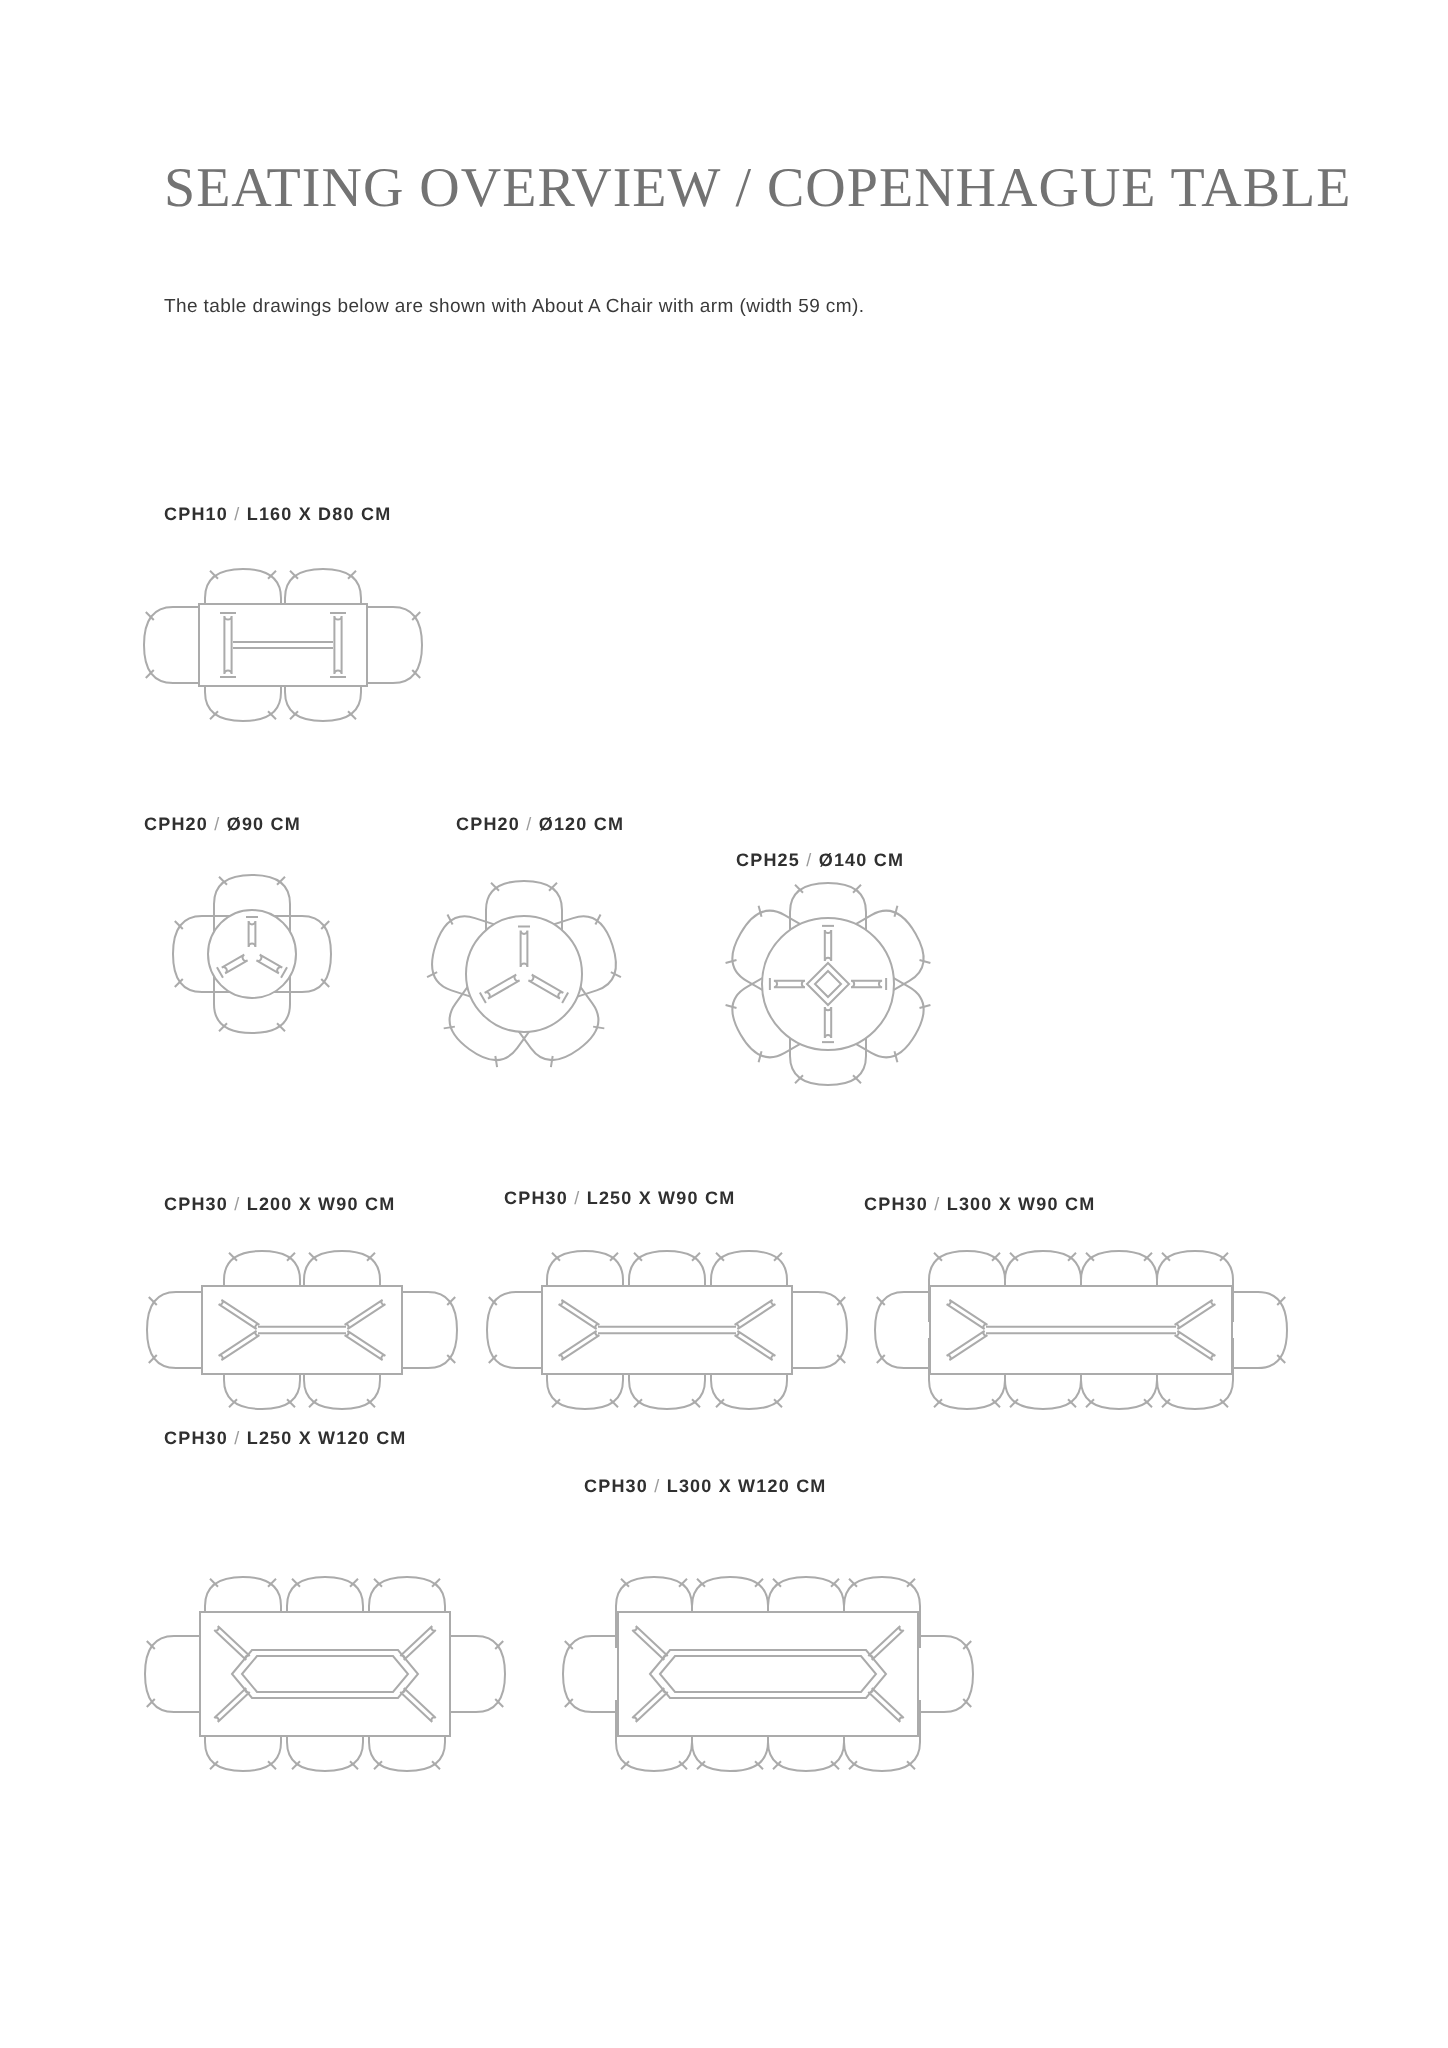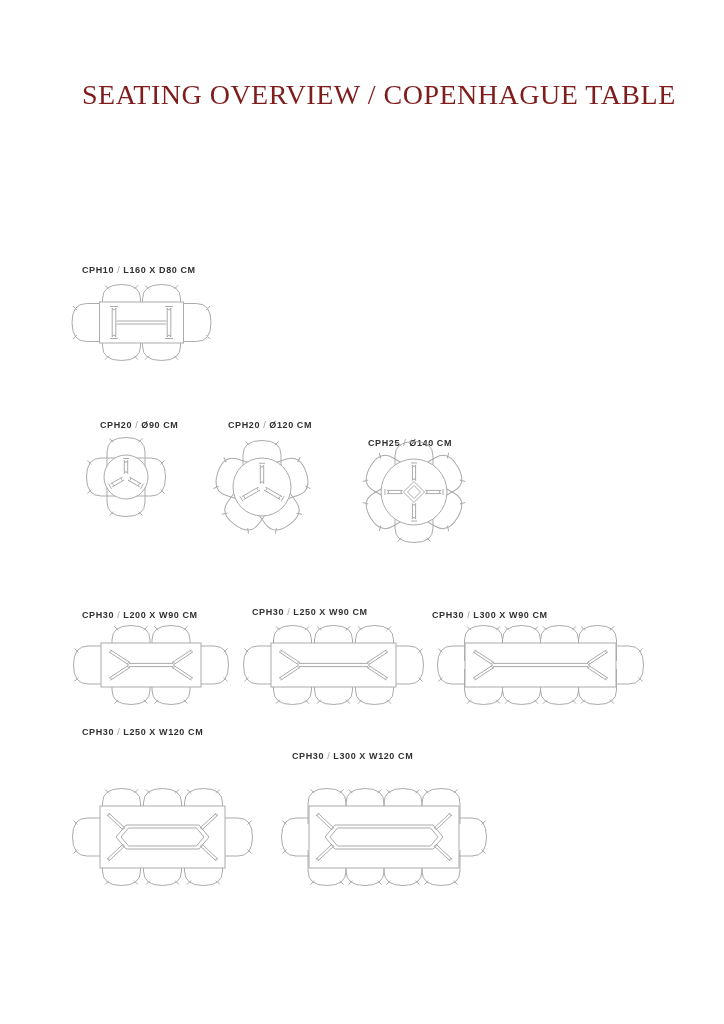--- a/index.html
+++ b/index.html
@@ -7,49 +7,50 @@
     position:relative;
     width:724px;height:1024px;
     background:#ffffff;
     font-family:"Liberation Sans", sans-serif;
     overflow:hidden;
   }
   .page-title{
     position:absolute;left:82px;top:80px;margin:0;
     font-family:"Liberation Serif","DejaVu Serif",serif;
     font-weight:400;font-size:28px;line-height:30px;
-    letter-spacing:0.5px;color:#7f1d1d;white-space:nowrap;
+    letter-spacing:0.5px;color:#737373;white-space:nowrap;
   }
   .page-subtitle{
     position:absolute;left:82px;top:148px;margin:0;
     font-size:9.5px;line-height:12px;letter-spacing:0.2px;color:#3a3a3a;
     white-space:nowrap;
   }
   .fig-label{
     position:absolute;
     font-size:9px;font-weight:700;letter-spacing:0.6px;
-    color:#303030;white-space:nowrap;margin-top:13px;
+    color:#303030;white-space:nowrap;
   }
   .fig-label .slash{color:#9b9b9b;font-weight:400;}
   #diagrams{position:absolute;left:0;top:0;}
   #diagrams path,#diagrams line,#diagrams rect,#diagrams circle,#diagrams polygon{
     stroke:#ababab;stroke-width:1;fill:none;
   }
   #diagrams .fillw{fill:#ffffff;}
 </style>
 </head>
 <body>
 
 <div class="page">
 
   <h1 class="page-title">SEATING OVERVIEW / COPENHAGUE TABLE</h1>
+  <p class="page-subtitle">The table drawings below are shown with About A Chair with arm (width 59 cm).</p>
 
   <div class="fig-label" style="left:82px;top:252px"><span>CPH10</span> <span class="slash">/</span> <span>L160 X D80 CM</span></div>
 
-  <div class="fig-label" style="left:100px;top:407px"><span>CPH20</span> <span class="slash">/</span> <span>Ø90 CM</span></div>
+  <div class="fig-label" style="left:72px;top:407px"><span>CPH20</span> <span class="slash">/</span> <span>Ø90 CM</span></div>
 
   <div class="fig-label" style="left:228px;top:407px"><span>CPH20</span> <span class="slash">/</span> <span>Ø120 CM</span></div>
 
   <div class="fig-label" style="left:368px;top:425px"><span>CPH25</span> <span class="slash">/</span> <span>Ø140 CM</span></div>
 
   <div class="fig-label" style="left:82px;top:597px"><span>CPH30</span> <span class="slash">/</span> <span>L200 X W90 CM</span></div>
 
   <div class="fig-label" style="left:252px;top:594px"><span>CPH30</span> <span class="slash">/</span> <span>L250 X W90 CM</span></div>
 
   <div class="fig-label" style="left:432px;top:597px"><span>CPH30</span> <span class="slash">/</span> <span>L300 X W90 CM</span></div>

